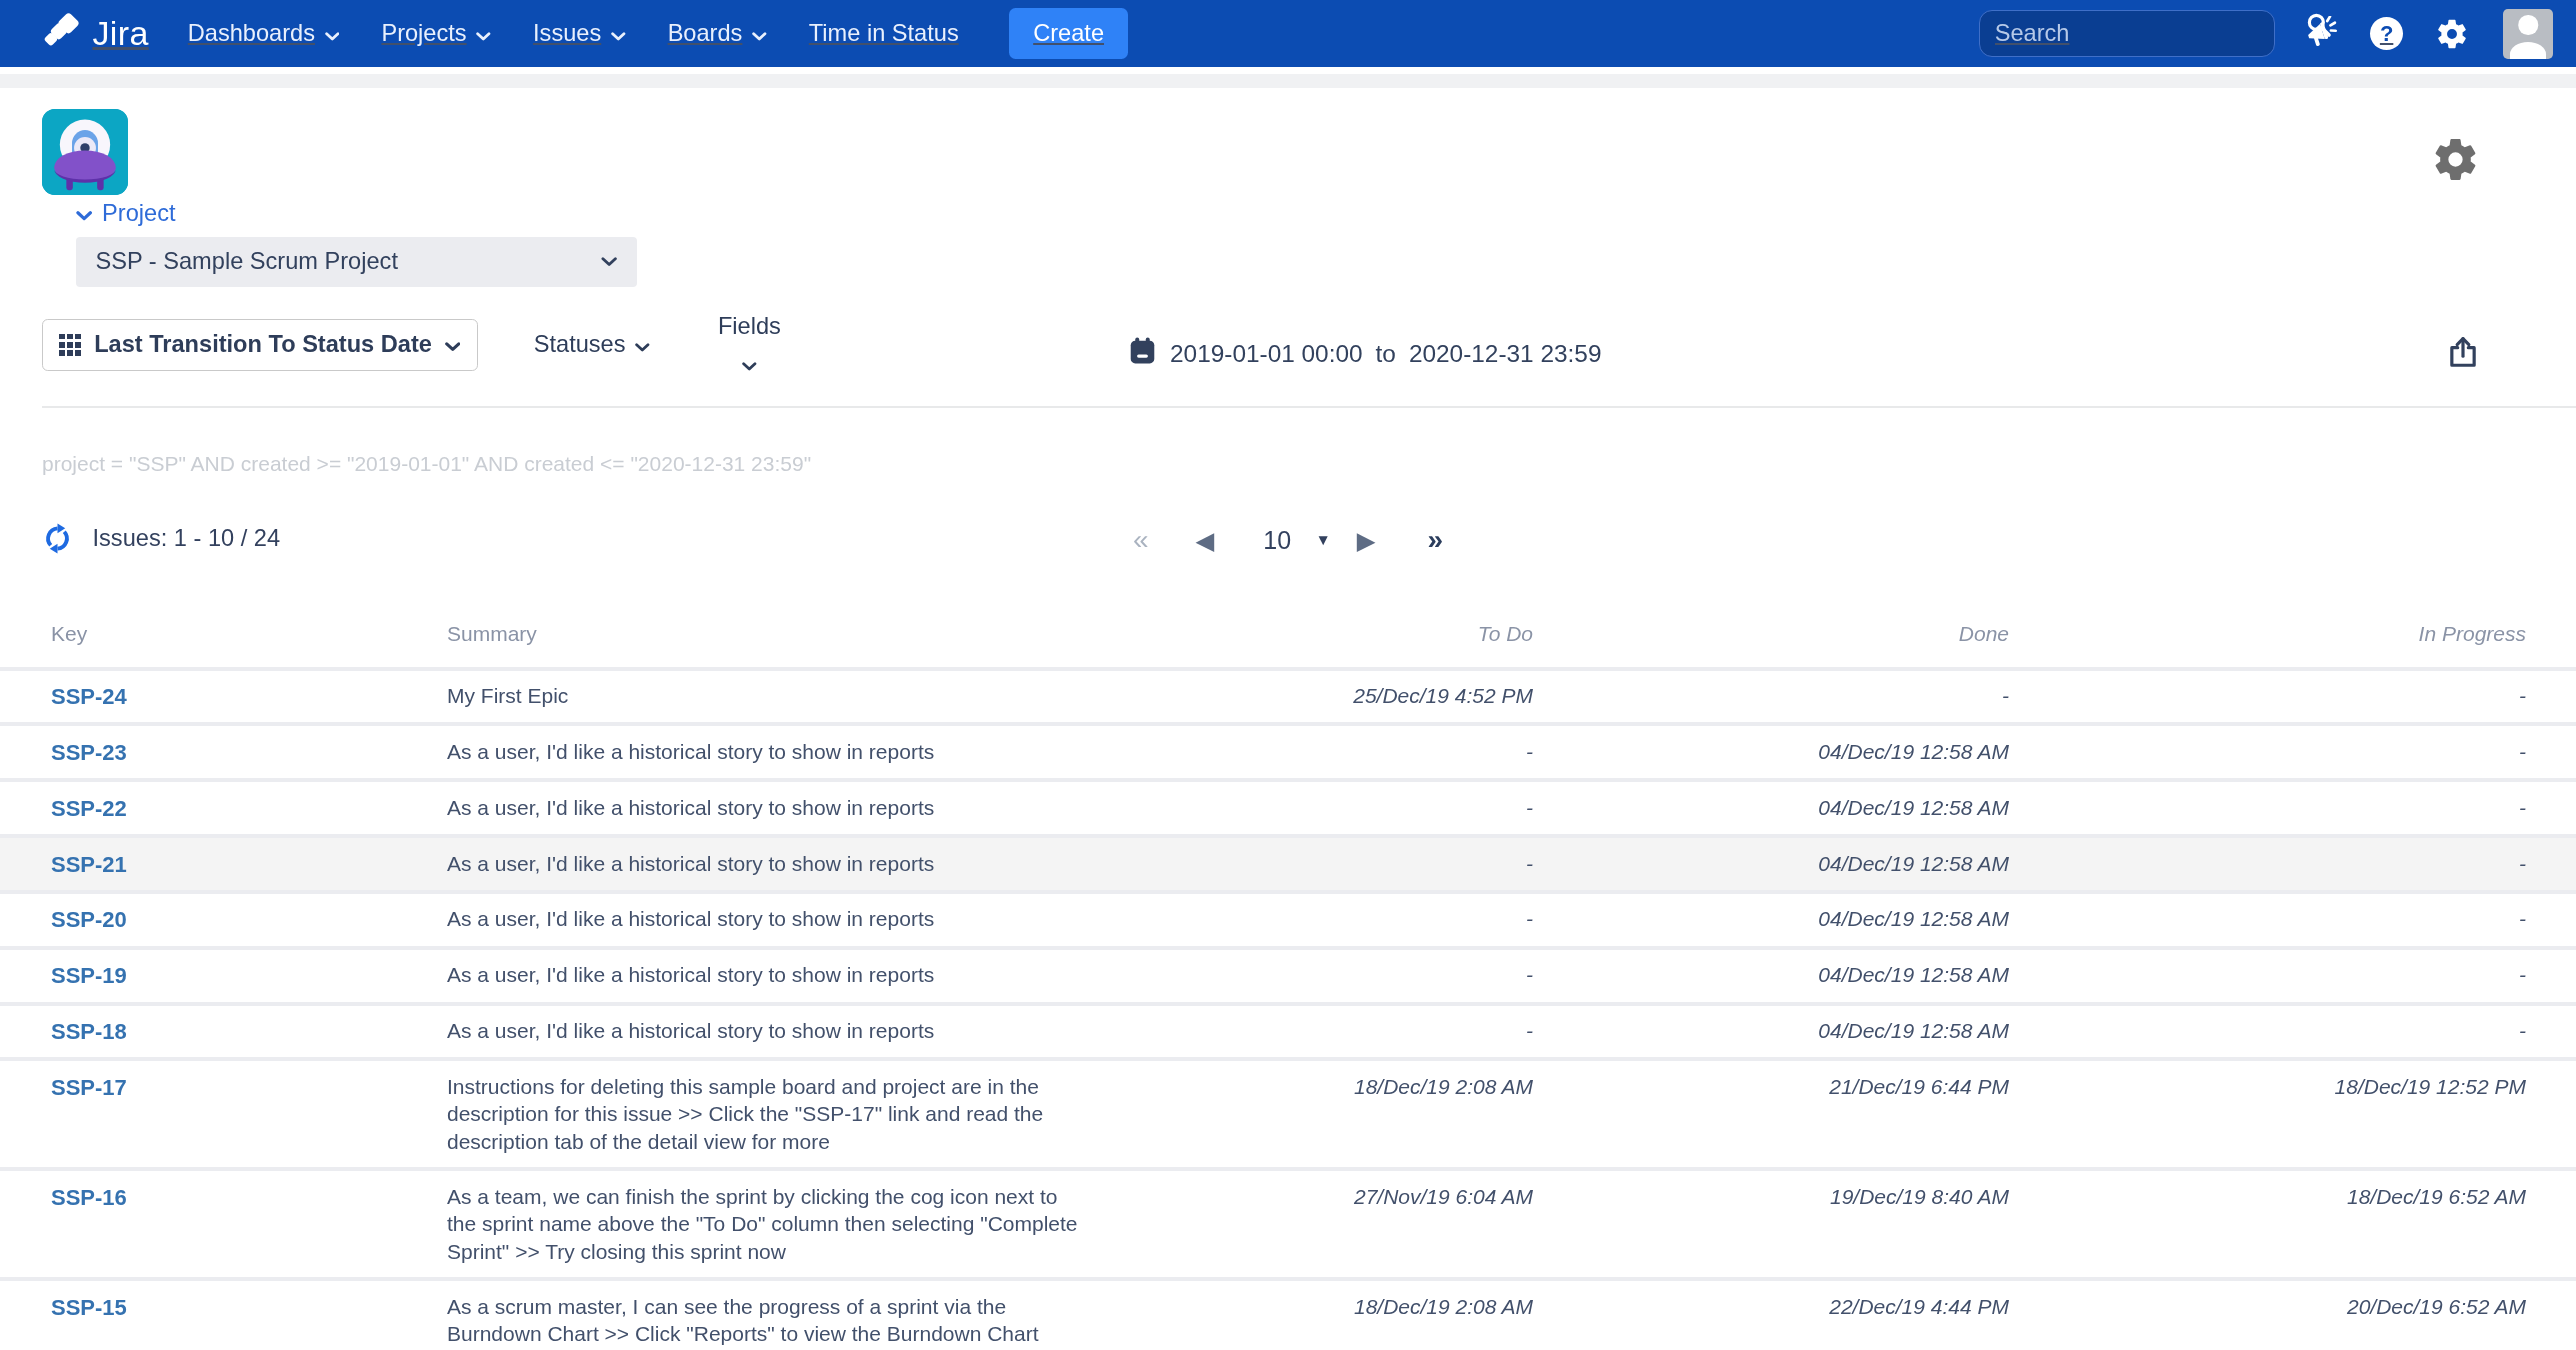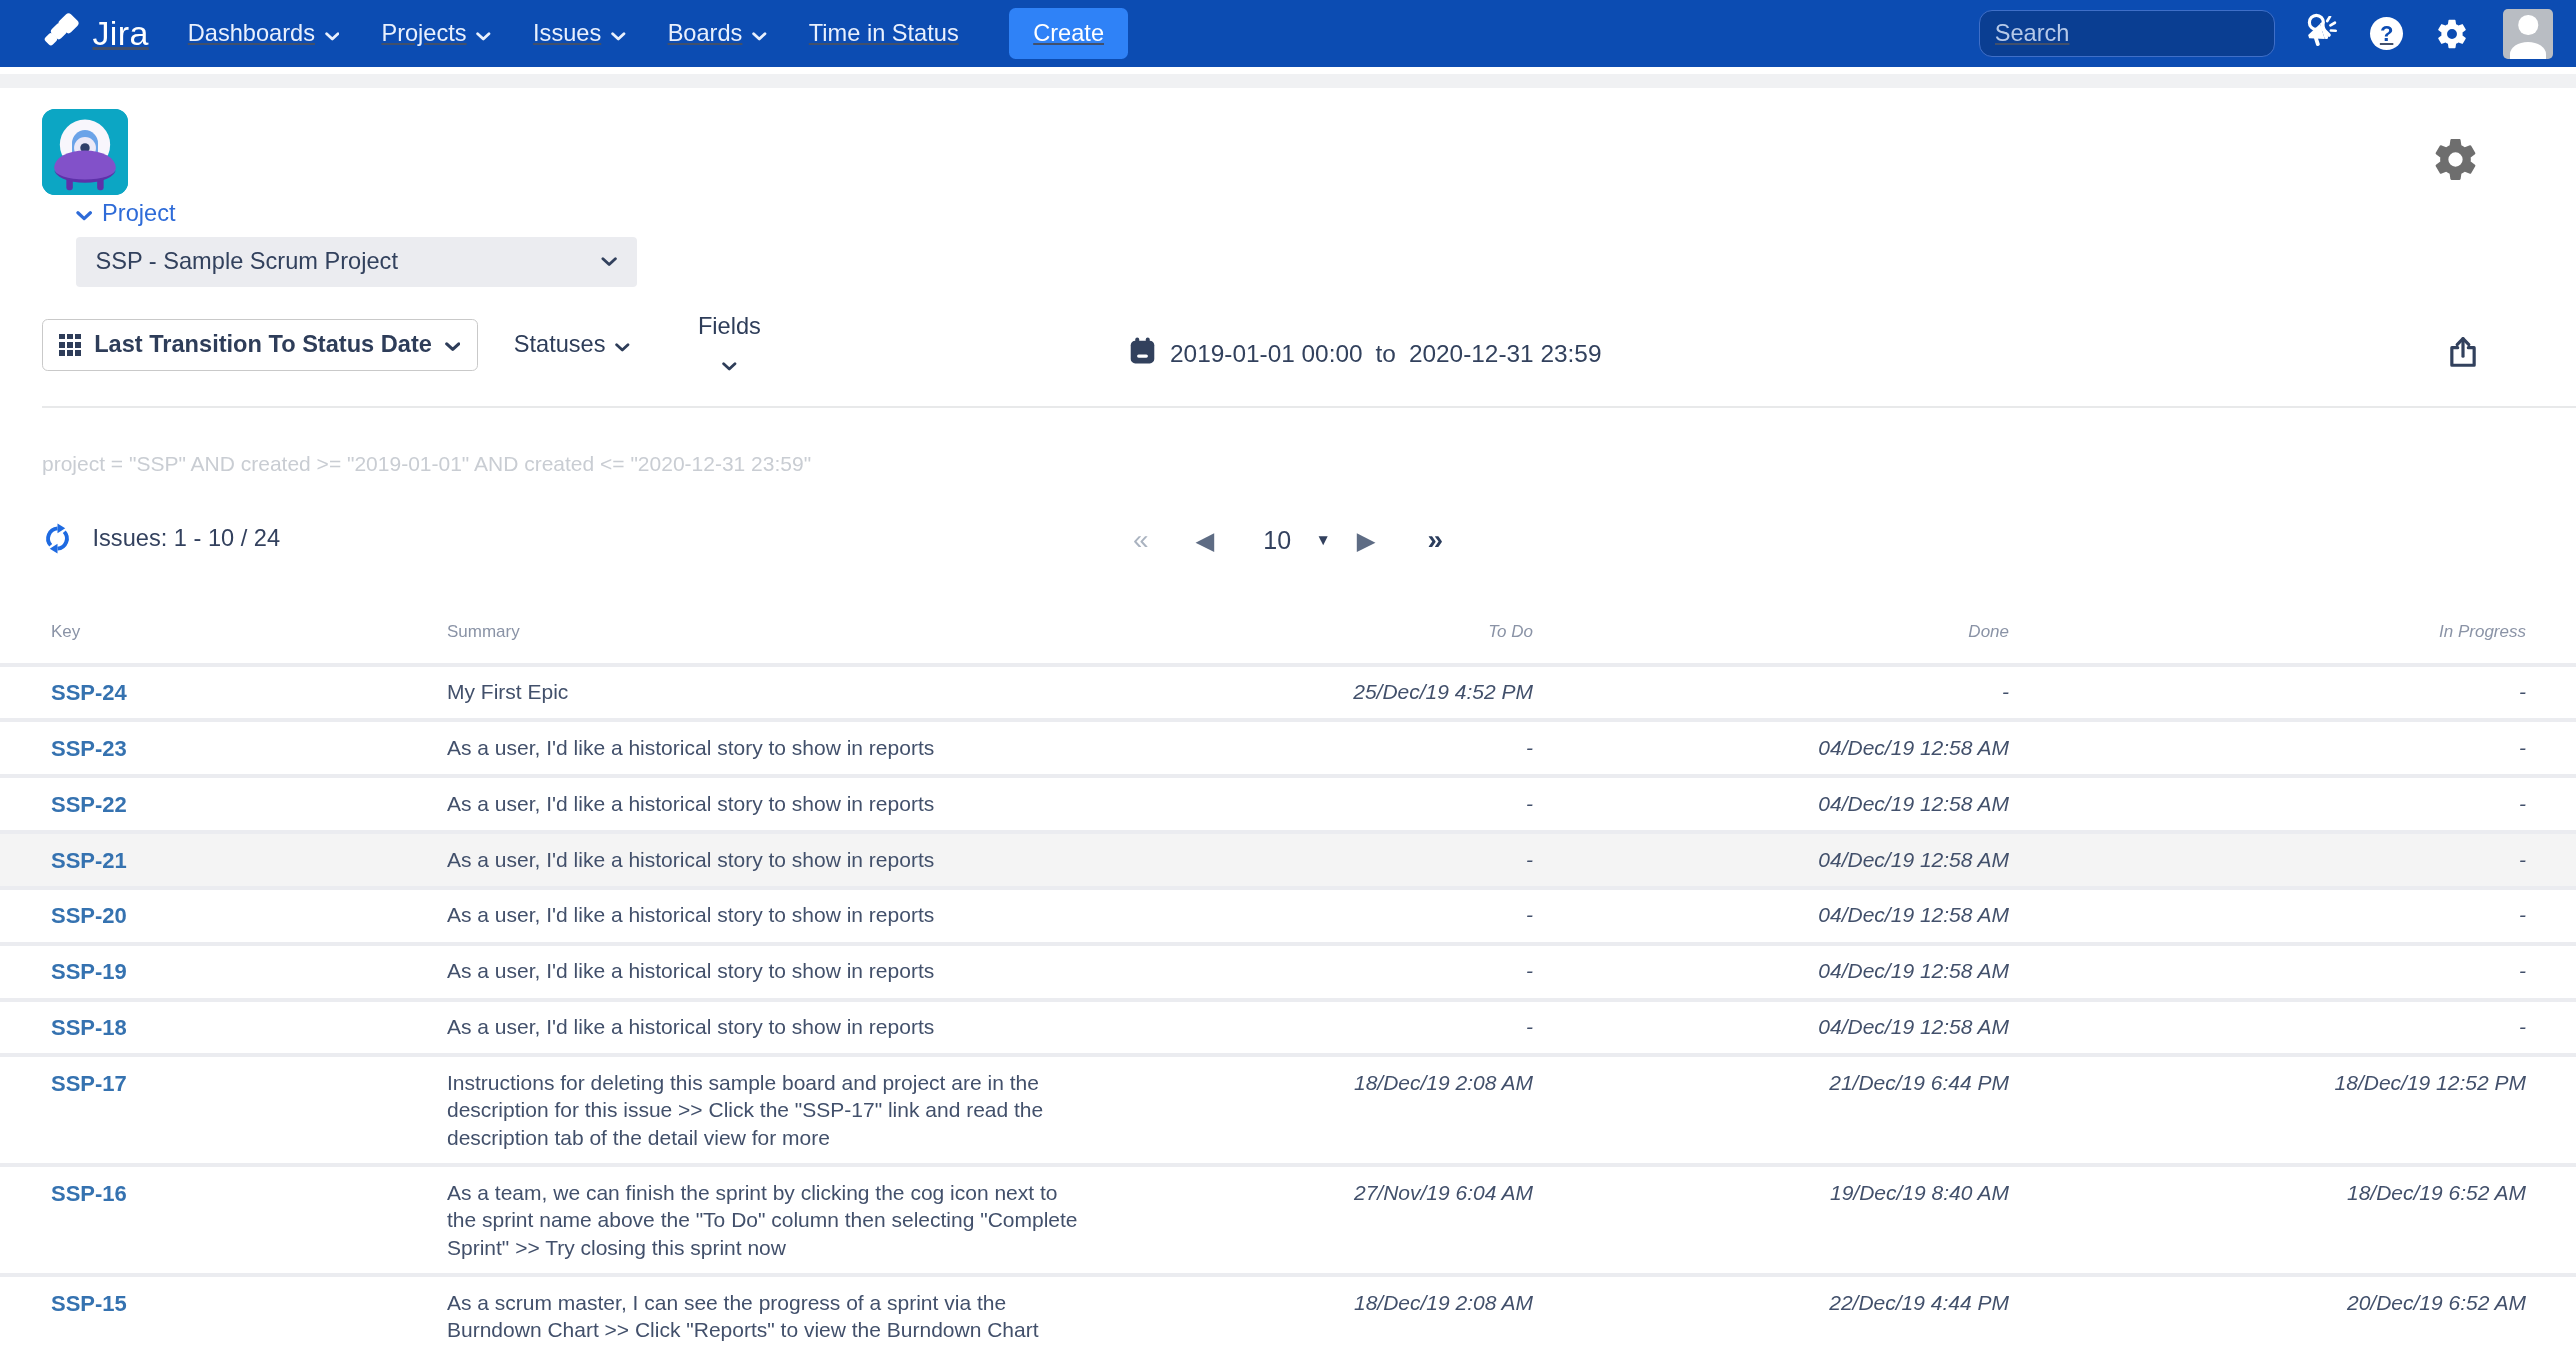--- a/index.html
+++ b/index.html
@@ -46,21 +46,21 @@
   .project-label{display:flex;align-items:center;gap:9.8px;color:var(--accent);font-size:23.6px;cursor:pointer;}
   .project-select{margin-top:9.8px;width:561px;height:50px;background:#ebecf0;border-radius:4.1px;display:flex;align-items:center;padding:0 19.5px;font-size:23.6px;color:var(--navy);cursor:pointer;}
   .project-select .caret{margin-left:auto;font-size:18px;color:var(--navy);}
   .panel-gear{position:absolute;right:96px;top:47px;cursor:pointer;}
   
   .filter-bar{position:relative;display:flex;align-items:center;margin-top:26px;padding-bottom:29px;border-bottom:2.4px solid #e8e9ea;}
   .report-btn{display:flex;align-items:center;gap:13px;border:1.6px solid #c9c9c9;border-radius:5.7px;background:#fff;padding:11.4px 16.3px;font-size:23.6px;font-weight:bold;color:#2e3d59;cursor:pointer;font-family:inherit;}
   .grid-icon{display:grid;grid-template-columns:repeat(3,5.7px);grid-template-rows:repeat(3,5.7px);gap:2.4px;}
   .grid-icon i{background:#2e3d59;}
   .chip{display:flex;align-items:center;gap:9.8px;font-size:23.6px;color:#2e3d59;cursor:pointer;}
-  .chip.statuses{margin-left:36px;}
+  .chip.statuses{margin-left:56px;}
   .chip.fields{margin-left:68px;flex-direction:column;}
   .date-group{position:absolute;left:1086px;top:50%;transform:translateY(-65%);display:flex;align-items:center;gap:13px;font-size:24.4px;color:var(--navy);cursor:pointer;}
   .export-btn{position:absolute;right:96px;top:50%;transform:translateY(-65%);cursor:pointer;}
   
   .chev{display:inline-block;}
   
   .jql{margin:44px 0 0 42px;font-size:21px;color:var(--faint);}
   .issues-row{position:relative;margin-top:47px;height:52px;}
   .issues-left{position:absolute;left:42px;top:0;display:flex;align-items:center;gap:19.5px;}
   .issues-count{font-size:23.6px;color:#33415e;}
@@ -68,21 +68,21 @@
   .pagination{position:absolute;left:50%;top:1.6px;transform:translateX(-50%);display:flex;align-items:center;gap:0;}
   .pg{font-size:28px;cursor:pointer;text-align:center;}
   .pg.first{color:#aab3c0;margin-right:47px;}
   .pg.prev{color:#5e6c84;font-size:24.4px;margin-right:49px;}
   .pg.size{display:flex;align-items:center;gap:24.4px;color:#33415e;font-size:25px;margin-right:26px;}
   .pg.size .caret{font-size:15.5px;}
   .pg.next{color:#5e6c84;font-size:24.4px;margin-right:52px;}
   .pg.last{color:#2c3e5d;font-weight:bold;}
   
   table.issues{width:100%;border-collapse:collapse;margin-top:39px;}
-  .issues th{font-size:17px;font-weight:normal;color:var(--muted);text-align:left;padding:8.1px 0 21px 0;}
+  .issues th{font-size:21px;font-weight:normal;color:var(--muted);text-align:left;padding:8.1px 0 21px 0;}
   .issues th.num,.issues td.num{text-align:right;font-style:italic;}
   .issues td{font-size:21px;color:var(--text);padding:11.4px 0;border-top:4.1px solid var(--sep);vertical-align:top;line-height:1.32;}
   .issues .col-key{width:447px;padding-left:51px;}
   .issues .col-summary{width:643px;}
   .issues .col-todo{width:443px;}
   .issues .col-done{width:476px;}
   .issues .col-prog{padding-right:50px;}
   .issues td.key a{color:var(--link);font-weight:bold;font-size:22px;text-decoration:none;cursor:pointer;}
   .issues tr.hl td{background:var(--hl);}
   .issues .summary-text{max-width:643px;}

